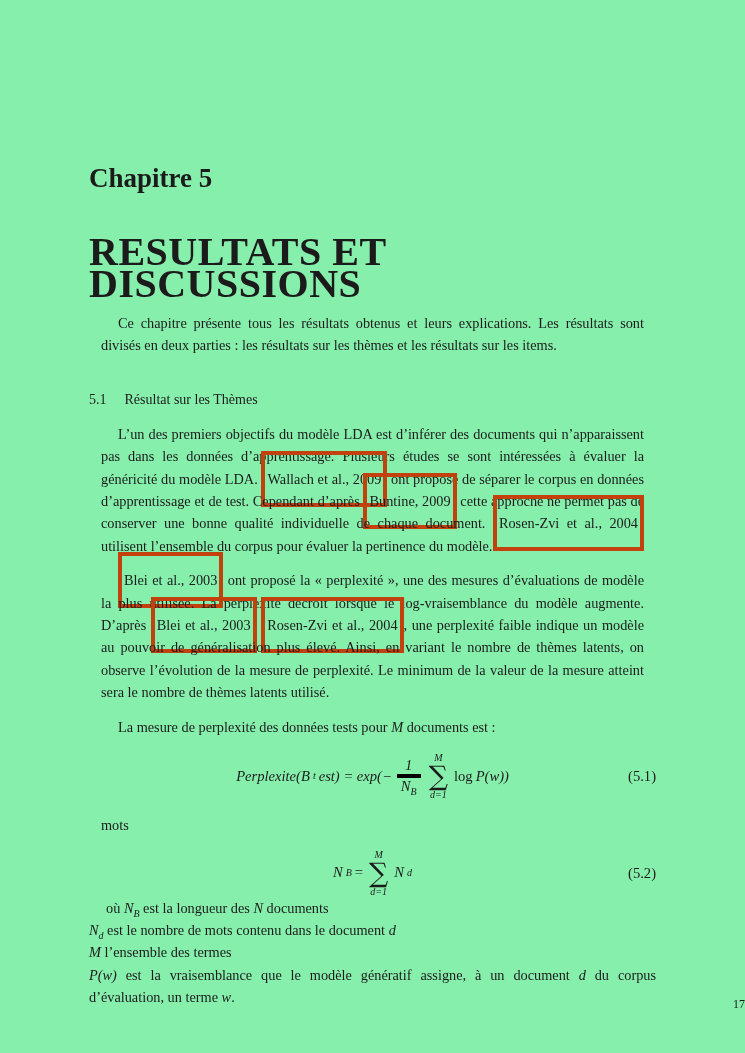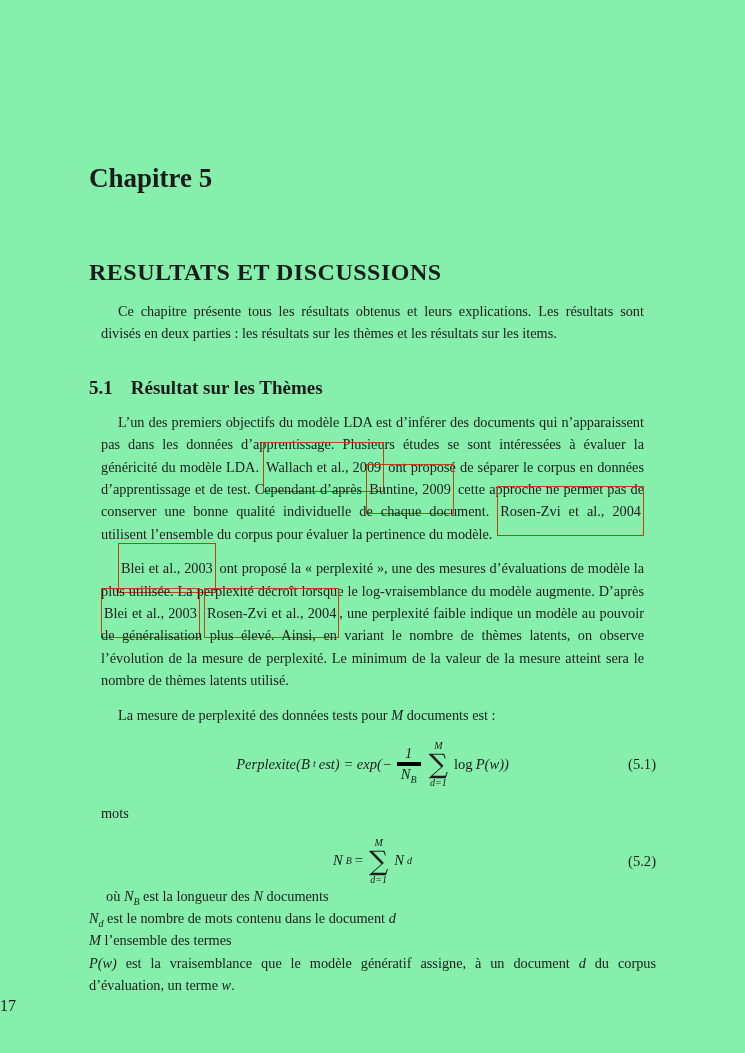--- a/index.html
+++ b/index.html
@@ -22,44 +22,44 @@
     top: 0;
     width: 567px;
   }
   .chapter-label {
     margin: 164px 0 0 0;
     font-size: 27px;
     font-weight: bold;
     line-height: 28px;
   }
   .chapter-title {
-    margin: 64px 0 0 0;
-    font-size: 24px;
+    margin: 44px 0 0 0;
+    font-size: 40px;
     font-weight: bold;
     line-height: 32px;
     letter-spacing: 0.5px;
   }
   p.body {
     margin: 12px;
     font-size: 14.3px;
     line-height: 22.4px;
     text-align: justify;
   }
   p.indent { text-indent: 17px; }
   .intro { margin-top: 48px; }
   .section-heading {
     margin: 32px 0 8px 0;
-    font-size: 19px;
-    font-weight: bold;
+    font-size: 14px;
+    font-weight: normal;
     line-height: 22px;
   }
   .section-heading .secnum { margin-right: 18px; }
   .para1 { margin-top: 16px; }
   .run-cite {
-    border: 1px solid #c2410c;
+    border: 4px solid #c2410c;
     padding: 16px 2px;
     white-space: nowrap;
     cursor: pointer;
   }
   .run-mathit, .mi { font-style: italic; }
   sub.msub {
     font-style: italic;
     font-size: 10px;
     line-height: 0;
   }
@@ -111,22 +111,22 @@
     transform: translateY(-50%);
     font-style: normal;
   }
   .avec { text-indent: 0; }
   .defs p { margin: 0; }
   .pageno {
     position: absolute;
     top: 997px;
     left: 0;
     width: 100%;
-    text-align: left;
-    font-size: 16px;
+    text-align: right;
+    font-size: 12px;
   }
 </style>
 </head>
 <body>
 
 <div class="page">
   <div class="content">
 
     <h1 class="chapter-label">Chapitre 5</h1>
 

